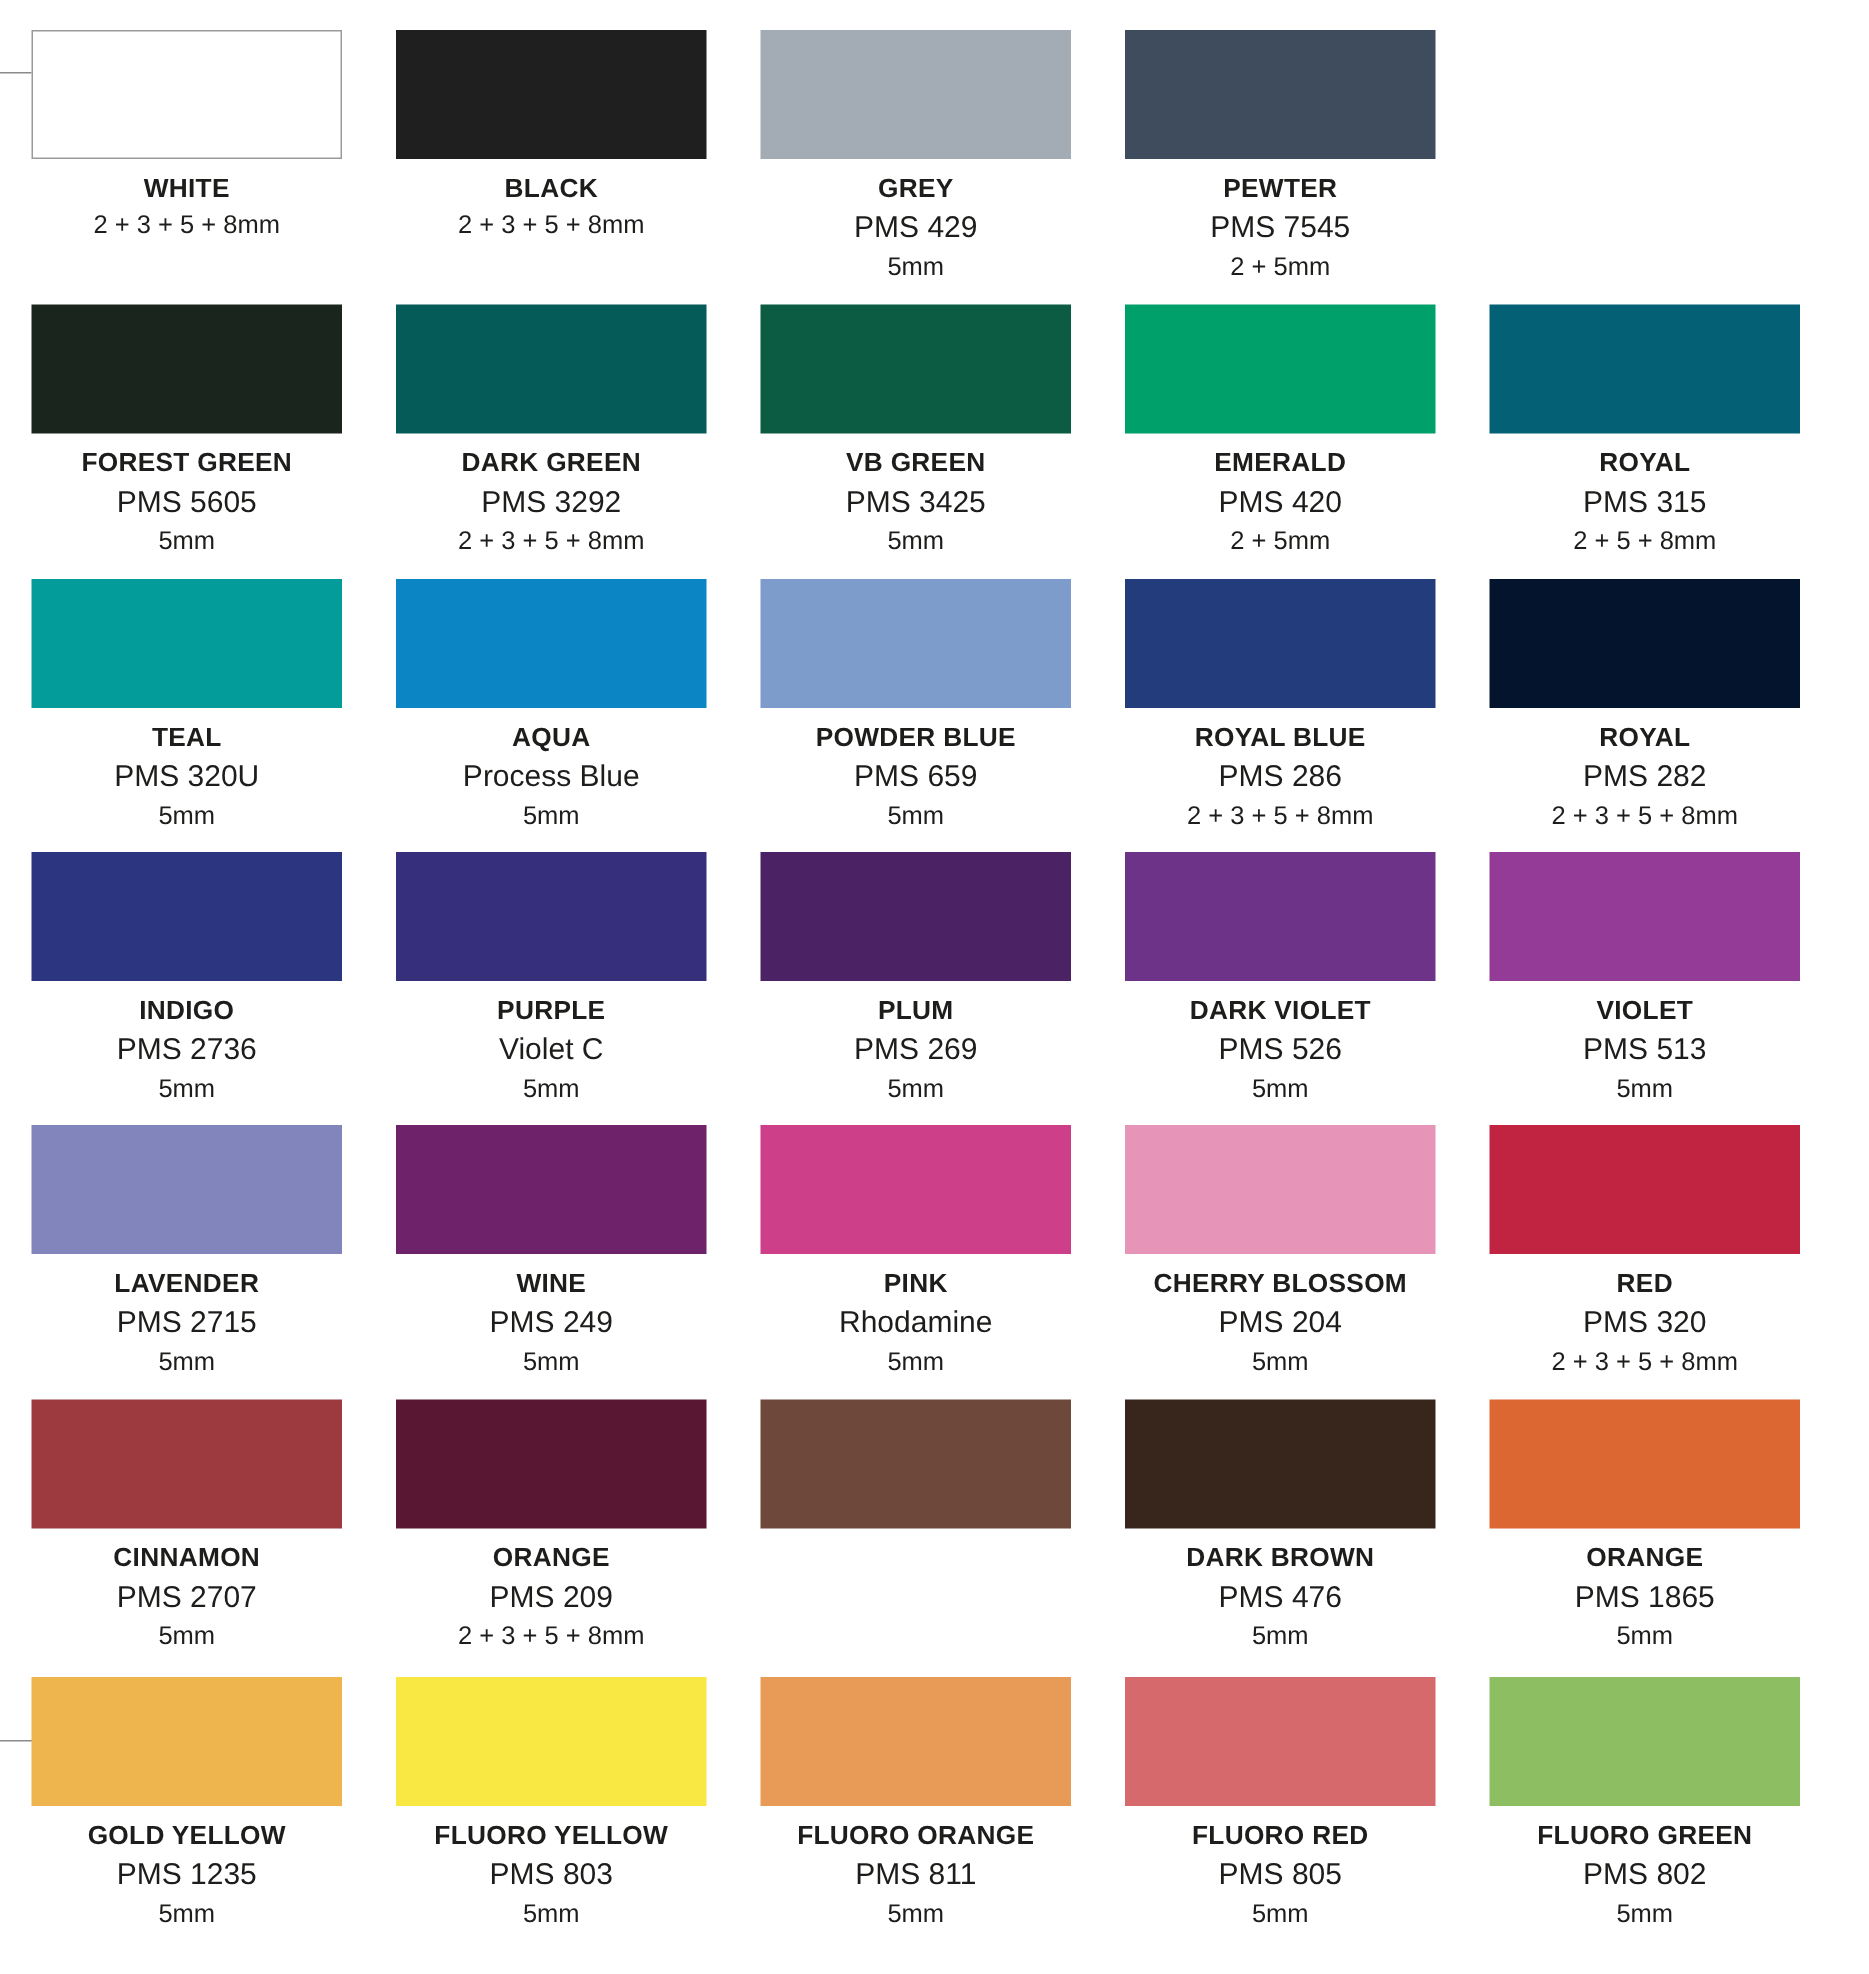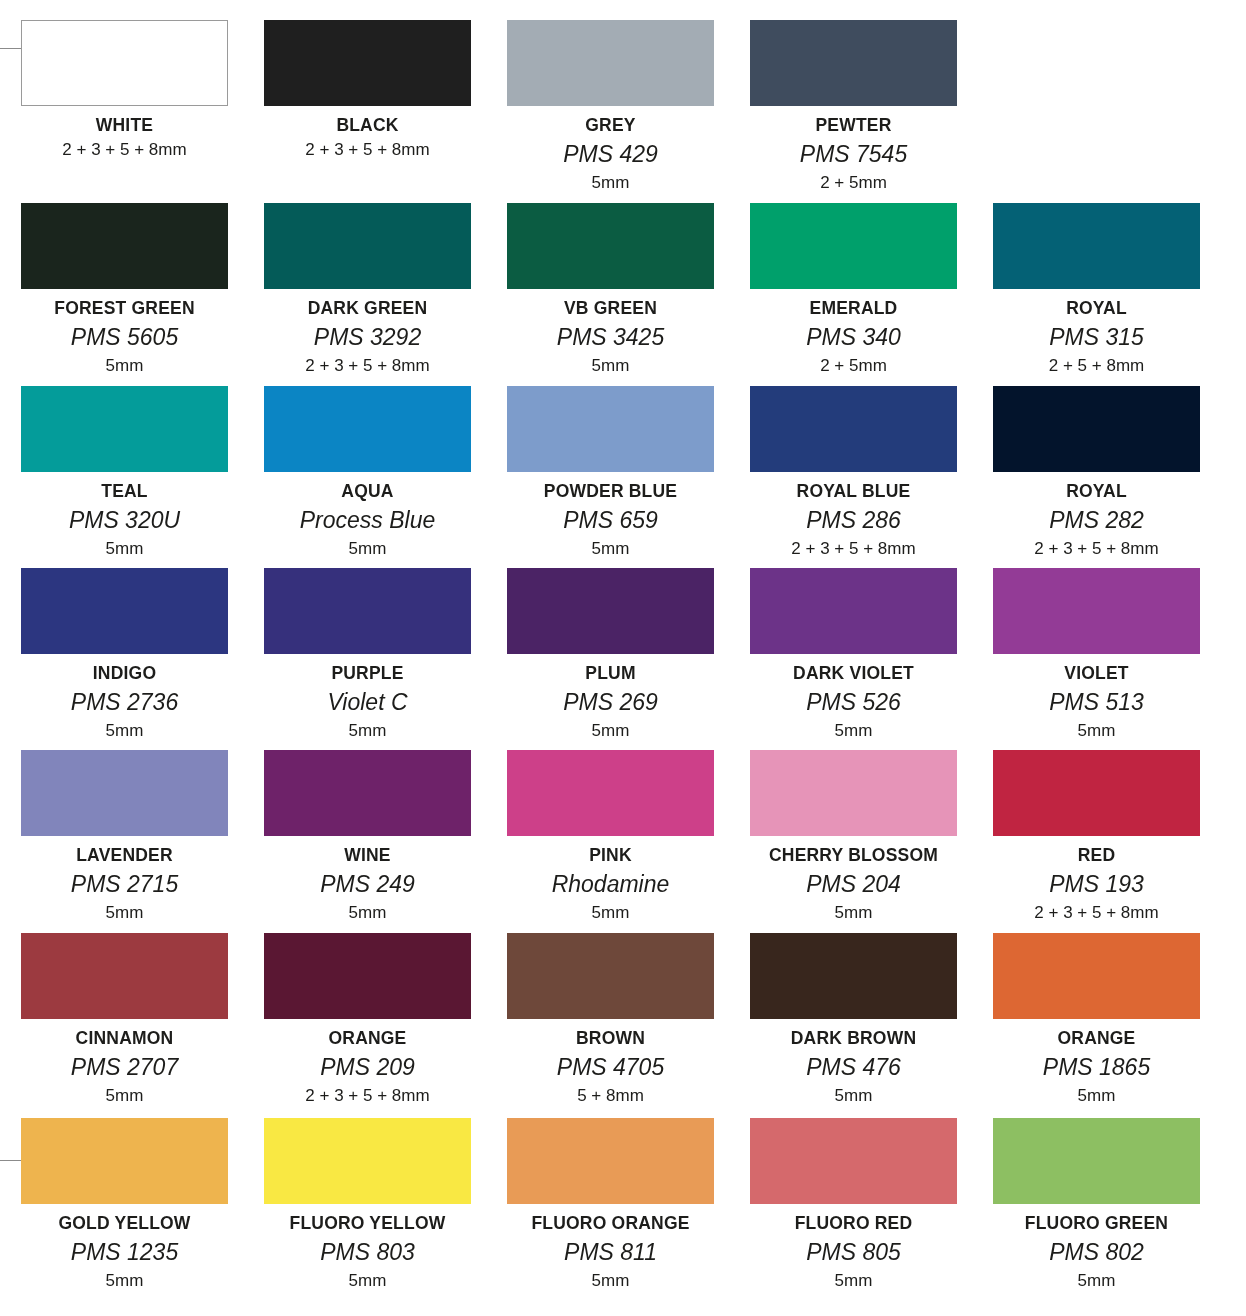--- a/index.html
+++ b/index.html
@@ -63,24 +63,23 @@
   .cname {
     display: block;
     font-size: 17.5px;
     font-weight: bold;
     letter-spacing: 0.2px;
     white-space: nowrap;
   }
 
   .ccode {
     display: block;
-    font-size: 23px;
+    font-size: 20px;
     font-weight: normal;
     white-space: nowrap;
-    font-style: italic;
   }
   .ccode:empty { display: none; }
 
   .cthick {
     display: block;
     font-size: 17px;
     font-weight: normal;
     white-space: nowrap;
   }
 
@@ -160,21 +159,21 @@
         <div class="caption">
           <span class="cname">VB GREEN</span>
           <span class="ccode">PMS 3425</span>
           <span class="cthick">5mm</span>
         </div>
       </div>
       <div class="cell">
         <div class="chip" style="background: rgb(0, 160, 107);"></div>
         <div class="caption">
           <span class="cname">EMERALD</span>
-          <span class="ccode">PMS 340</span>
+          <span class="ccode">PMS 420</span>
           <span class="cthick">2 + 5mm</span>
         </div>
       </div>
       <div class="cell">
         <div class="chip" style="background: rgb(4, 97, 117);"></div>
         <div class="caption">
           <span class="cname">ROYAL</span>
           <span class="ccode">PMS 315</span>
           <span class="cthick">2 + 5 + 8mm</span>
         </div>
@@ -288,21 +287,21 @@
         <div class="caption">
           <span class="cname">CHERRY BLOSSOM</span>
           <span class="ccode">PMS 204</span>
           <span class="cthick">5mm</span>
         </div>
       </div>
       <div class="cell">
         <div class="chip" style="background: rgb(192, 36, 65);"></div>
         <div class="caption">
           <span class="cname">RED</span>
-          <span class="ccode">PMS 193</span>
+          <span class="ccode">PMS 320</span>
           <span class="cthick">2 + 3 + 5 + 8mm</span>
         </div>
       </div>
       <div class="cell">
         <div class="chip" style="background: rgb(156, 58, 64);"></div>
         <div class="caption">
           <span class="cname">CINNAMON</span>
           <span class="ccode">PMS 2707</span>
           <span class="cthick">5mm</span>
         </div>
@@ -310,25 +309,20 @@
       <div class="cell">
         <div class="chip" style="background: rgb(90, 23, 51);"></div>
         <div class="caption">
           <span class="cname">ORANGE</span>
           <span class="ccode">PMS 209</span>
           <span class="cthick">2 + 3 + 5 + 8mm</span>
         </div>
       </div>
       <div class="cell">
         <div class="chip" style="background: rgb(110, 72, 58);"></div>
-        <div class="caption">
-          <span class="cname">BROWN</span>
-          <span class="ccode">PMS 4705</span>
-          <span class="cthick">5 + 8mm</span>
-        </div>
       </div>
       <div class="cell">
         <div class="chip" style="background: rgb(56, 38, 29);"></div>
         <div class="caption">
           <span class="cname">DARK BROWN</span>
           <span class="ccode">PMS 476</span>
           <span class="cthick">5mm</span>
         </div>
       </div>
       <div class="cell">

